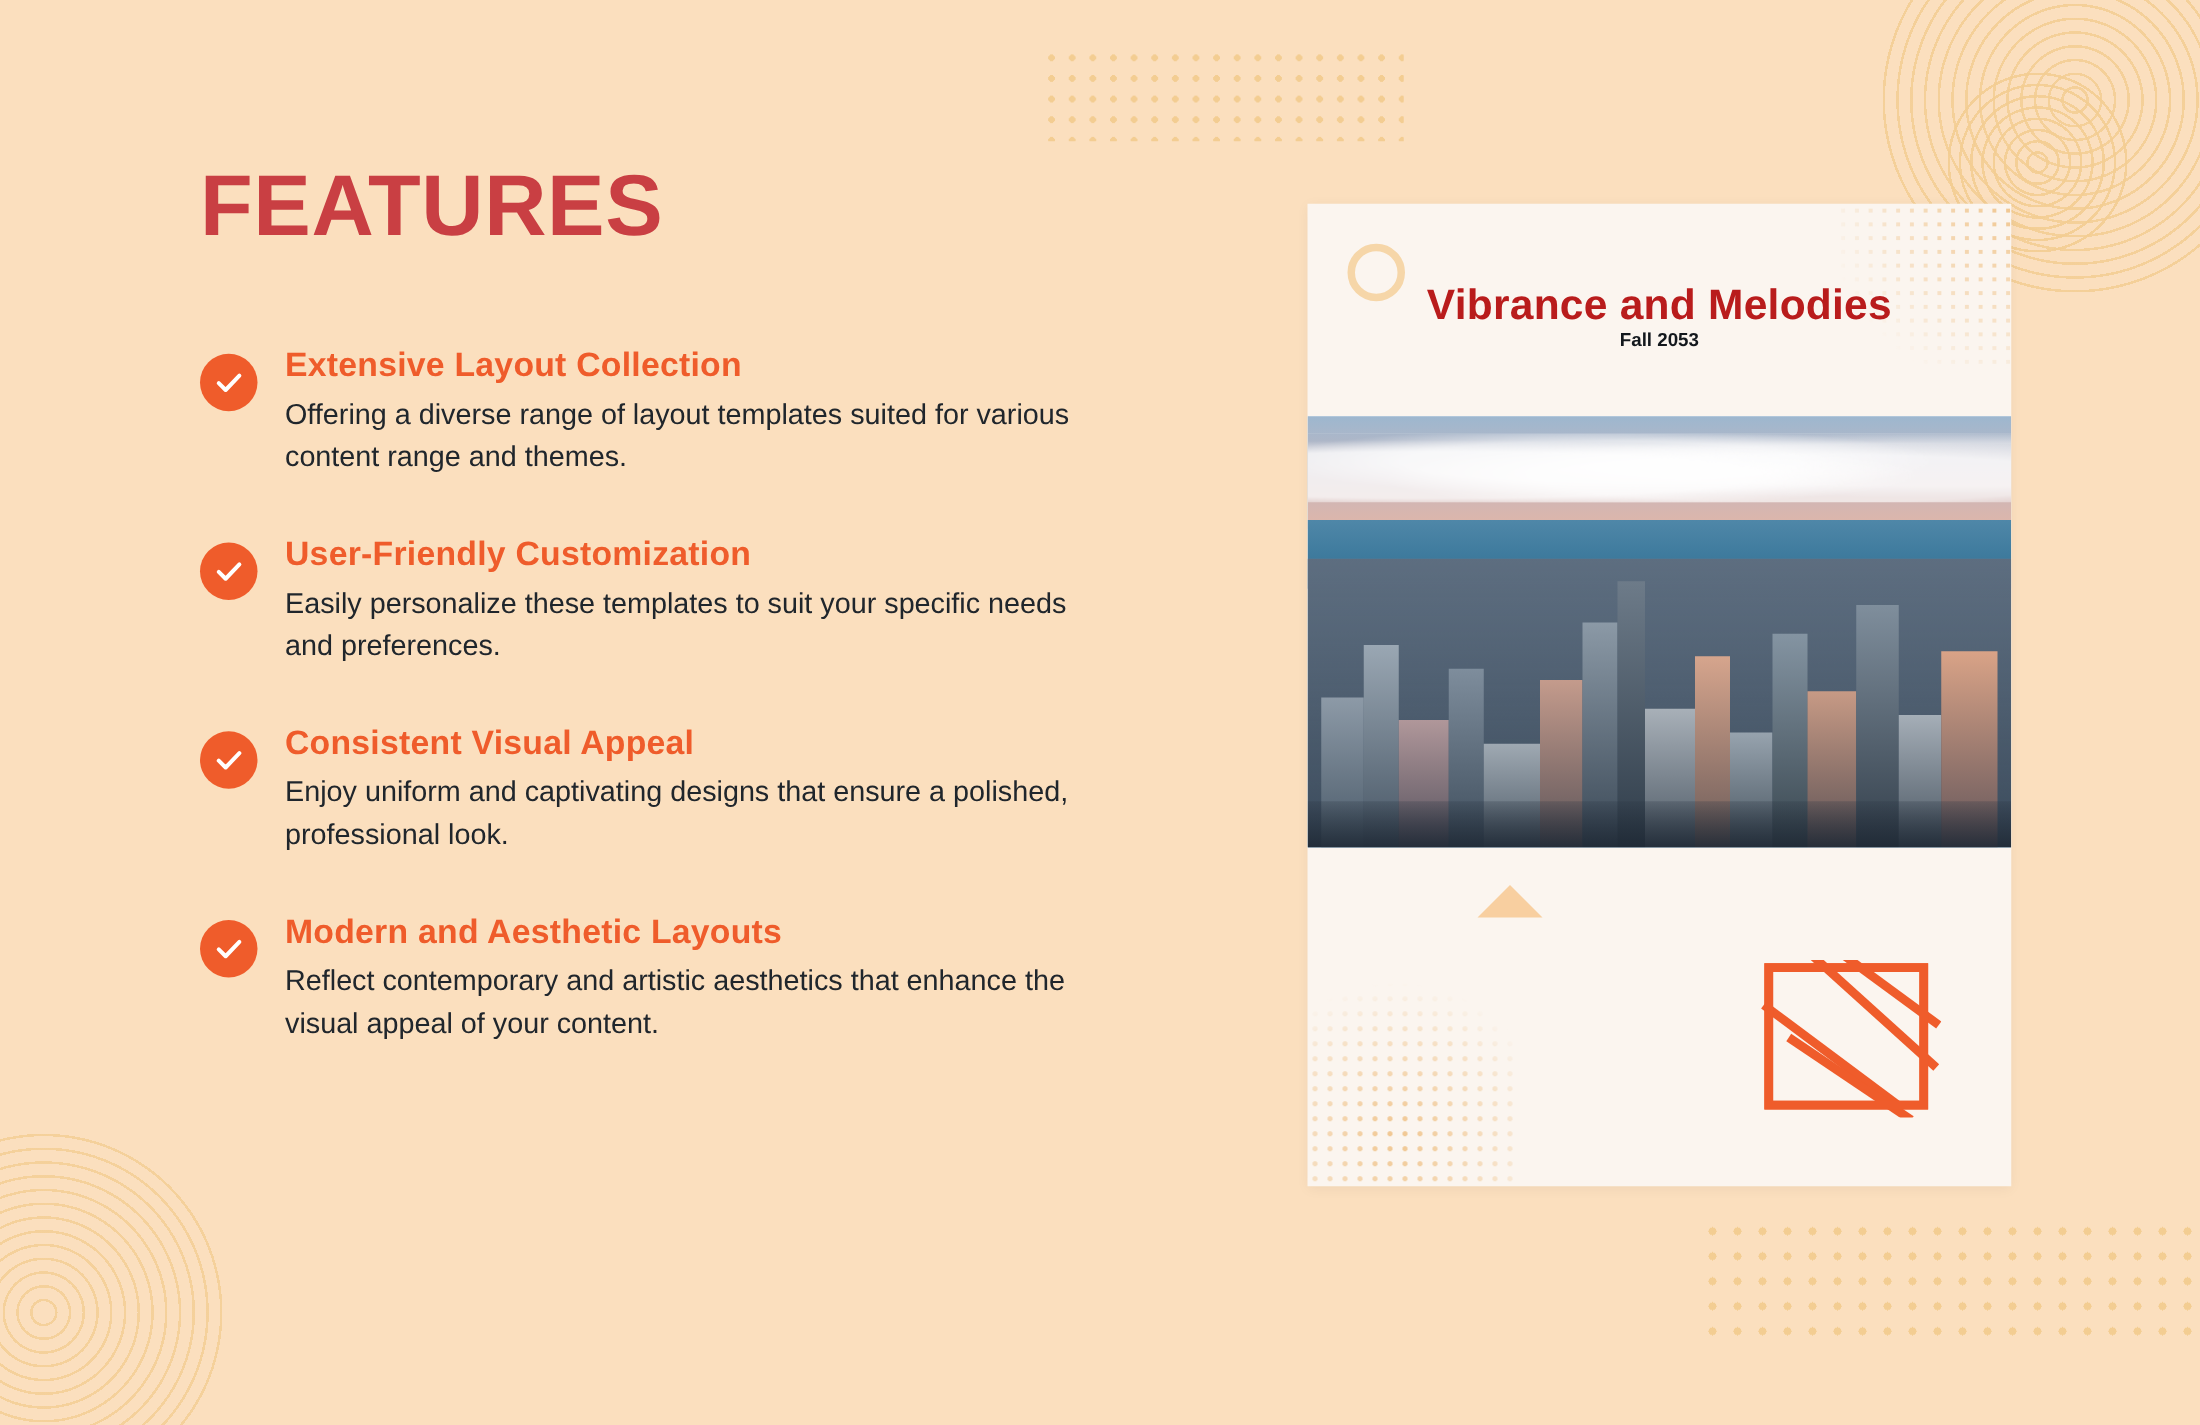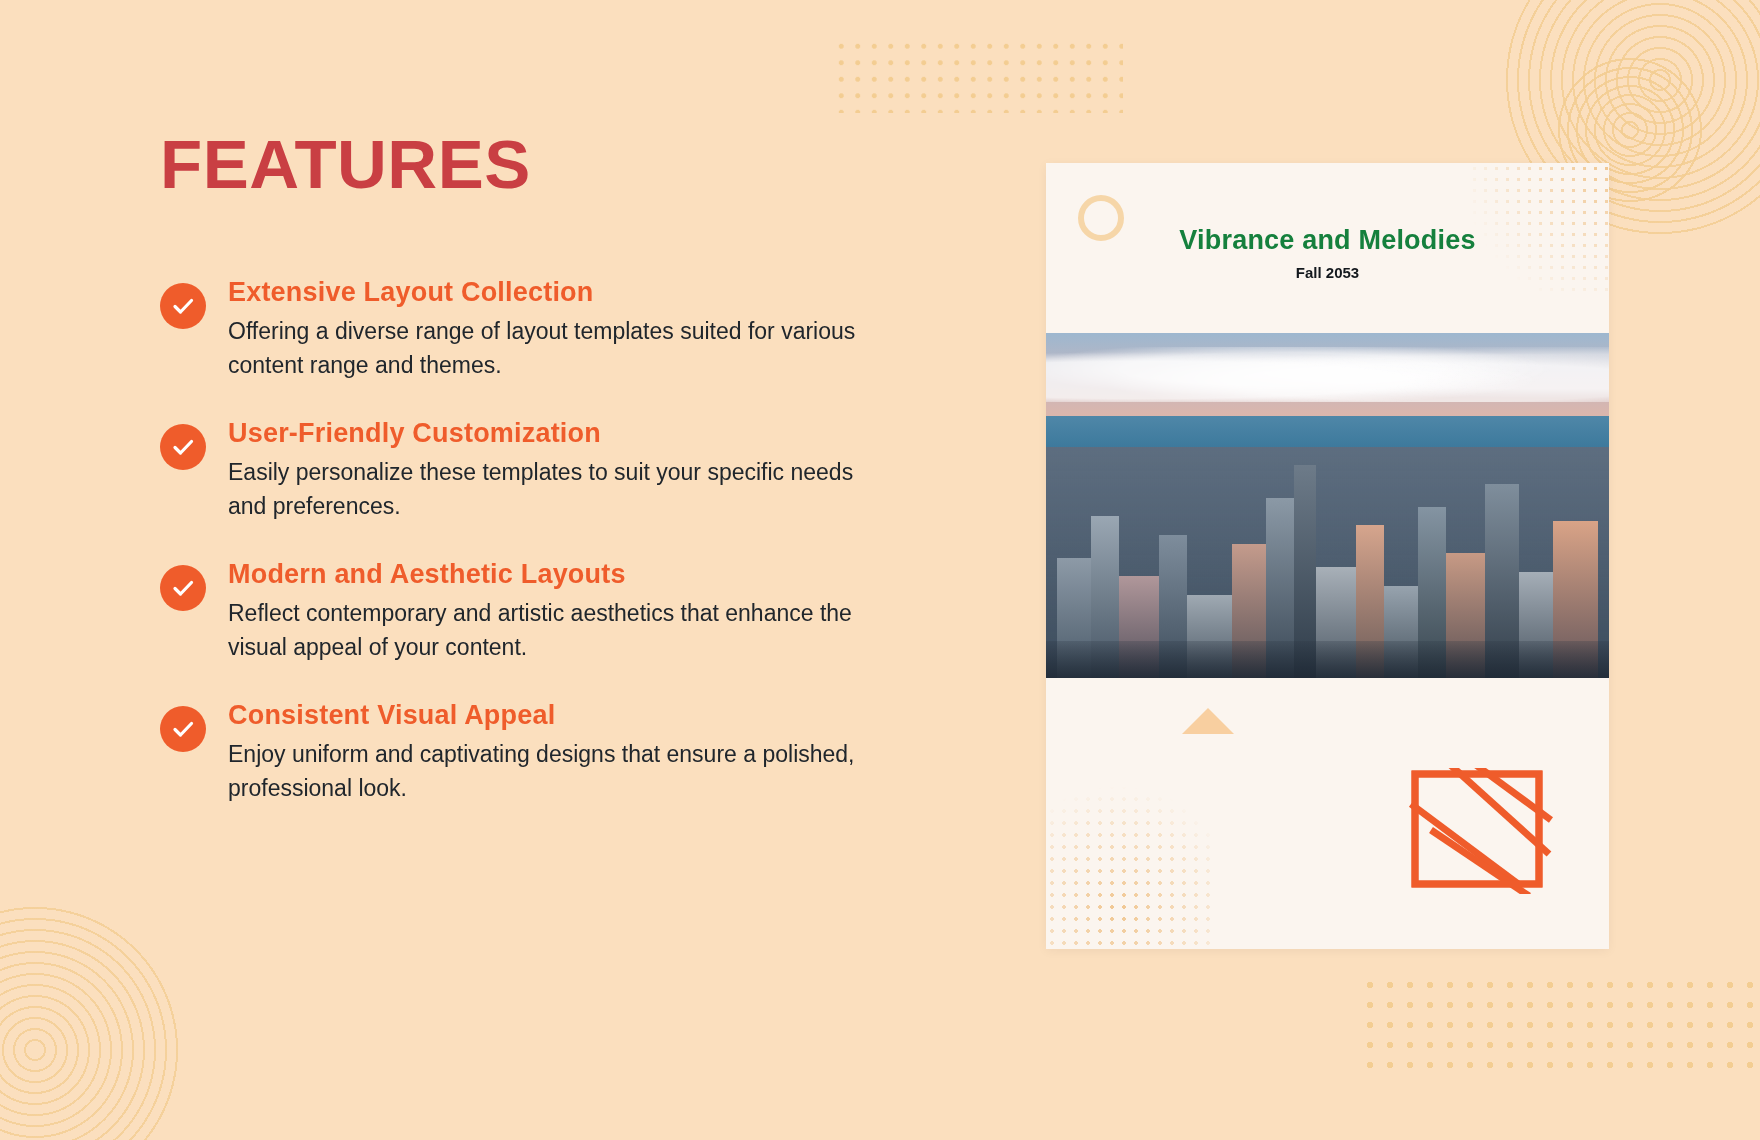--- a/index.html
+++ b/index.html
@@ -68,21 +68,21 @@
     line-height: 1;
     font-weight: bold;
     letter-spacing: 0.5px;
     color: #c93f43;
   }
 
   .feature-list {
     margin-top: 78px;
     display: flex;
     flex-direction: column;
-    gap: 36px;
+    gap: 46px;
   }
   .feature-item {
     display: flex;
     align-items: flex-start;
     gap: 22px;
   }
   .check-badge {
     flex: 0 0 auto;
     width: 46px; height: 46px;
     margin-top: 6px;
@@ -136,23 +136,23 @@
     width: 140px; height: 130px;
     background-image: radial-gradient(#f0c690 1.9px, transparent 2px);
     background-size: 11px 11px;
     -webkit-mask-image: radial-gradient(circle at 100% 0%, #000 0%, rgba(0,0,0,.35) 55%, transparent 78%);
             mask-image: radial-gradient(circle at 100% 0%, #000 0%, rgba(0,0,0,.35) 55%, transparent 78%);
   }
   .flyer-title {
     position: absolute;
     left: 0; right: 0; top: 62px;
     text-align: center;
-    font-size: 27px;
+    font-size: 34px;
     font-weight: bold;
-    color: #15803d;
+    color: #b91c1c;
     letter-spacing: 0.2px;
   }
   .flyer-sub {
     position: absolute;
     left: 0; right: 0; top: 101px;
     text-align: center;
     font-size: 15px;
     font-weight: bold;
     color: #13181d;
   }
@@ -254,34 +254,34 @@
       </div>
     </div>
 
     <div class="feature-item">
       <span class="check-badge">
         <svg width="26" height="26" viewBox="0 0 26 26" aria-hidden="true">
           <path d="M5 13.5 L10.5 19 L21.5 7.5" fill="none" stroke="#ffffff" stroke-width="3.2" stroke-linecap="round" stroke-linejoin="round"></path>
         </svg>
       </span>
       <div class="feature-text">
-        <p class="feature-heading">Modern and Aesthetic Layouts</p>
-        <p class="feature-body">Reflect contemporary and artistic aesthetics that enhance the visual appeal of your content.</p>
+        <p class="feature-heading">Consistent Visual Appeal</p>
+        <p class="feature-body">Enjoy uniform and captivating designs that ensure a polished, professional look.</p>
       </div>
     </div>
 
     <div class="feature-item">
       <span class="check-badge">
         <svg width="26" height="26" viewBox="0 0 26 26" aria-hidden="true">
           <path d="M5 13.5 L10.5 19 L21.5 7.5" fill="none" stroke="#ffffff" stroke-width="3.2" stroke-linecap="round" stroke-linejoin="round"></path>
         </svg>
       </span>
       <div class="feature-text">
-        <p class="feature-heading">Consistent Visual Appeal</p>
-        <p class="feature-body">Enjoy uniform and captivating designs that ensure a polished, professional look.</p>
+        <p class="feature-heading">Modern and Aesthetic Layouts</p>
+        <p class="feature-body">Reflect contemporary and artistic aesthetics that enhance the visual appeal of your content.</p>
       </div>
     </div>
 
   </div>
 </div>
 
 <div class="flyer">
 
   <div class="flyer-head">
     <span class="flyer-ring"></span>

